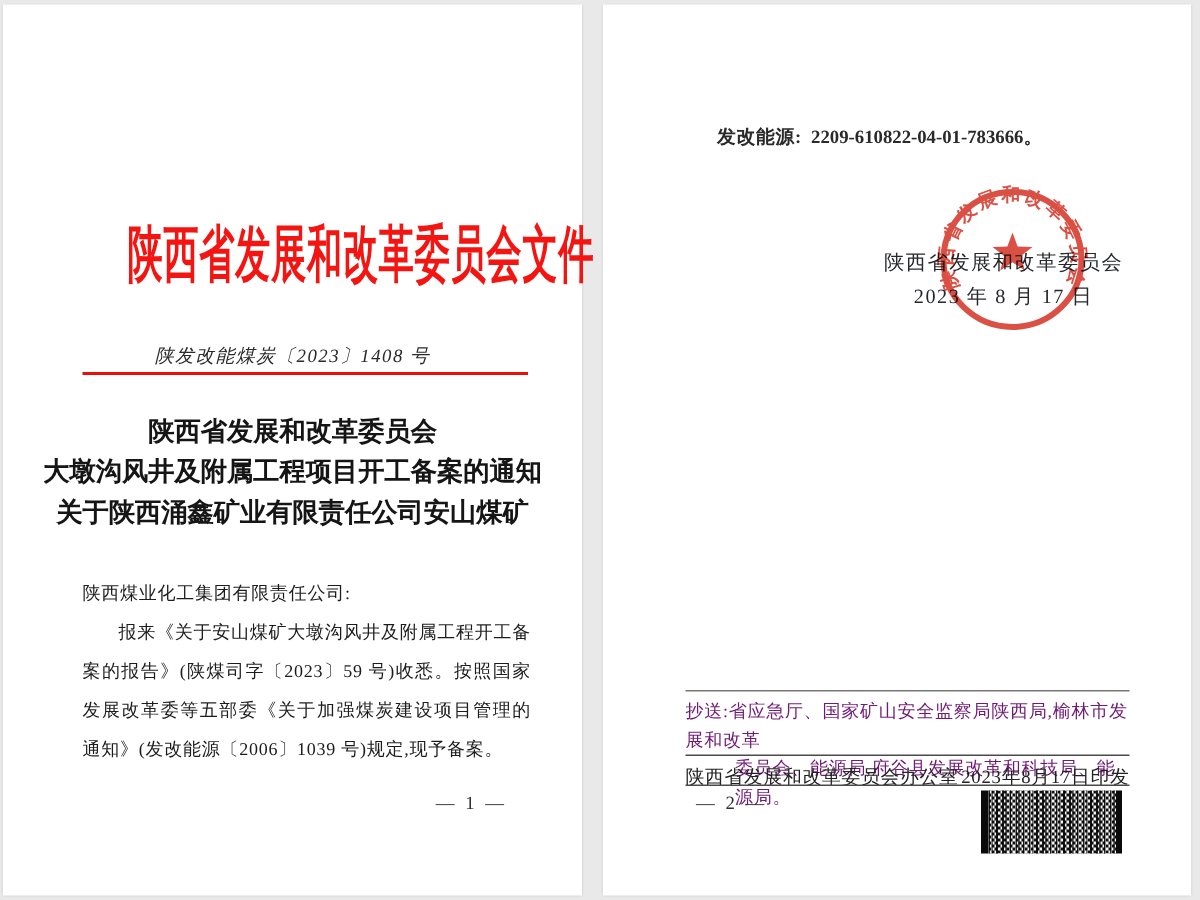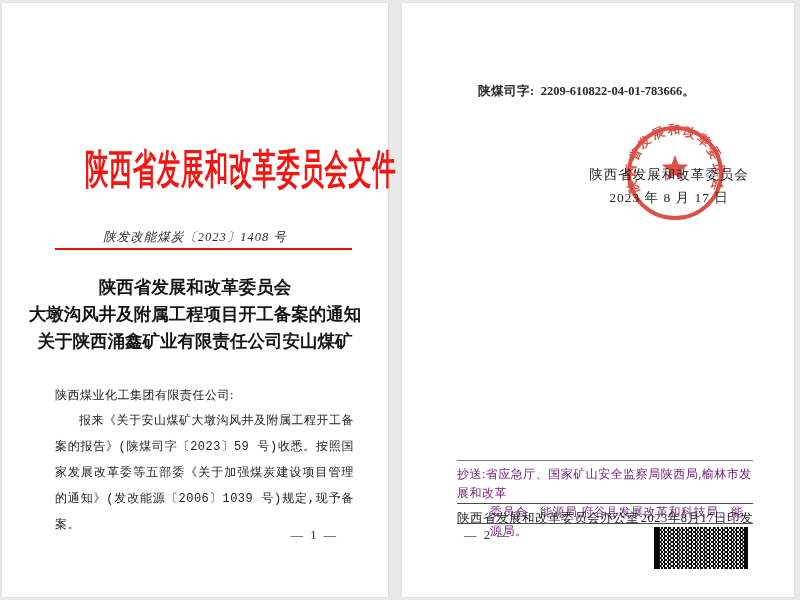--- a/index.html
+++ b/index.html
@@ -39,21 +39,21 @@
   }
   .doc-title {
     position: absolute; top: 271px; left: 10px; width: 366px;
     text-align: center; font-weight: bold; font-size: 17.5px; line-height: 27px;
     color: #151515;
   }
   .body-block {
     position: absolute; top: 379px; left: 53px; width: 299px;
     font-size: 12px; line-height: 26px; letter-spacing: 0.5px; color: #1c1c1e;
   }
-  .body-block .paragraph { text-indent: 2em; text-align: justify; font-family: Liberation Mono, monospace; }
+  .body-block .paragraph { text-indent: 2em; text-align: justify; }
   .page-num {
     position: absolute; font-size: 12.5px; letter-spacing: 2px; color: #2e3033;
     white-space: nowrap;
   }
   .page-num-1 { top: 525px; right: 50px; }
 
   
   .project-code {
     position: absolute; top: 80px; left: 76px;
     font-size: 12.5px; letter-spacing: 0.5px; color: #2a2a2a; font-weight: bold;
@@ -116,21 +116,21 @@
     <div class="body-block">
       <div class="recipient">陕西煤业化工集团有限责任公司:</div>
       <div class="paragraph">报来《关于安山煤矿大墩沟风井及附属工程开工备案的报告》(陕煤司字〔2023〕59 号)收悉。按照国家发展改革委等五部委《关于加强煤炭建设项目管理的通知》(发改能源〔2006〕1039 号)规定,现予备案。</div>
     </div>
 
     <div class="page-num page-num-1">— 1 —</div>
   </div>
 
   <div class="page page-right">
     <div class="project-code">
-      <span>陕煤司字:</span><span class="code-value">2209-610822-04-01-783666。</span>
+      <span>发改能源:</span><span class="code-value">2209-610822-04-01-783666。</span>
     </div>
 
     <div class="issuer-block">
       <div>陕西省发展和改革委员会</div>
       <div>2023 年 8 月 17 日</div>
     </div>
 
     <svg class="seal" viewBox="0 0 120 110" xmlns="http://www.w3.org/2000/svg">
       <ellipse cx="60" cy="56" rx="46" ry="45" fill="none" stroke="#d5372b" stroke-width="4"></ellipse>
       <path id="seal-arc" d="M 27.2,78.4 A 40,39 0 1 1 92.8,78.4" fill="none"></path>

